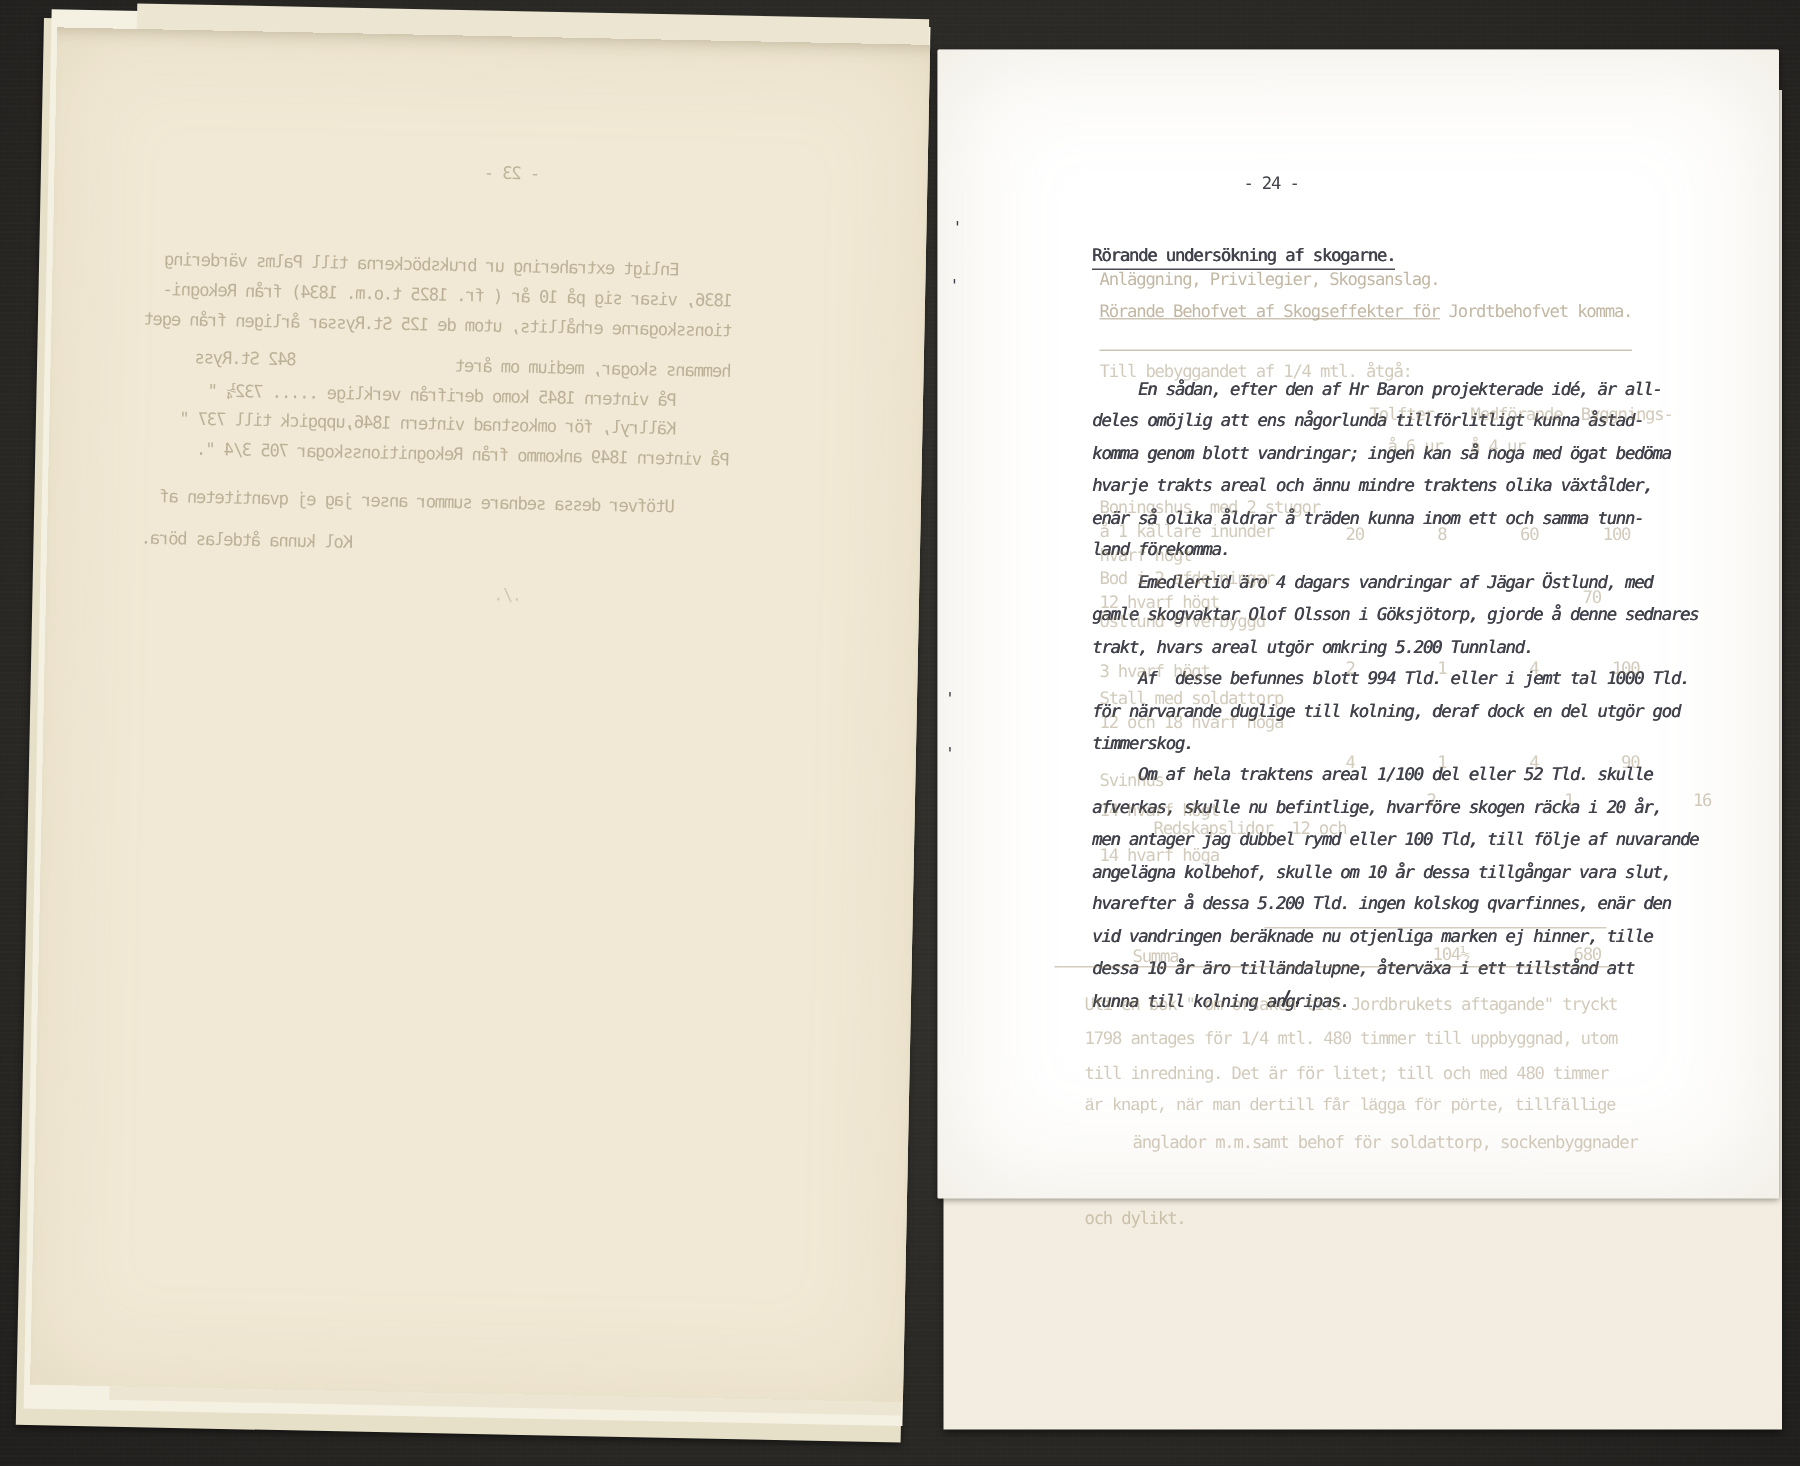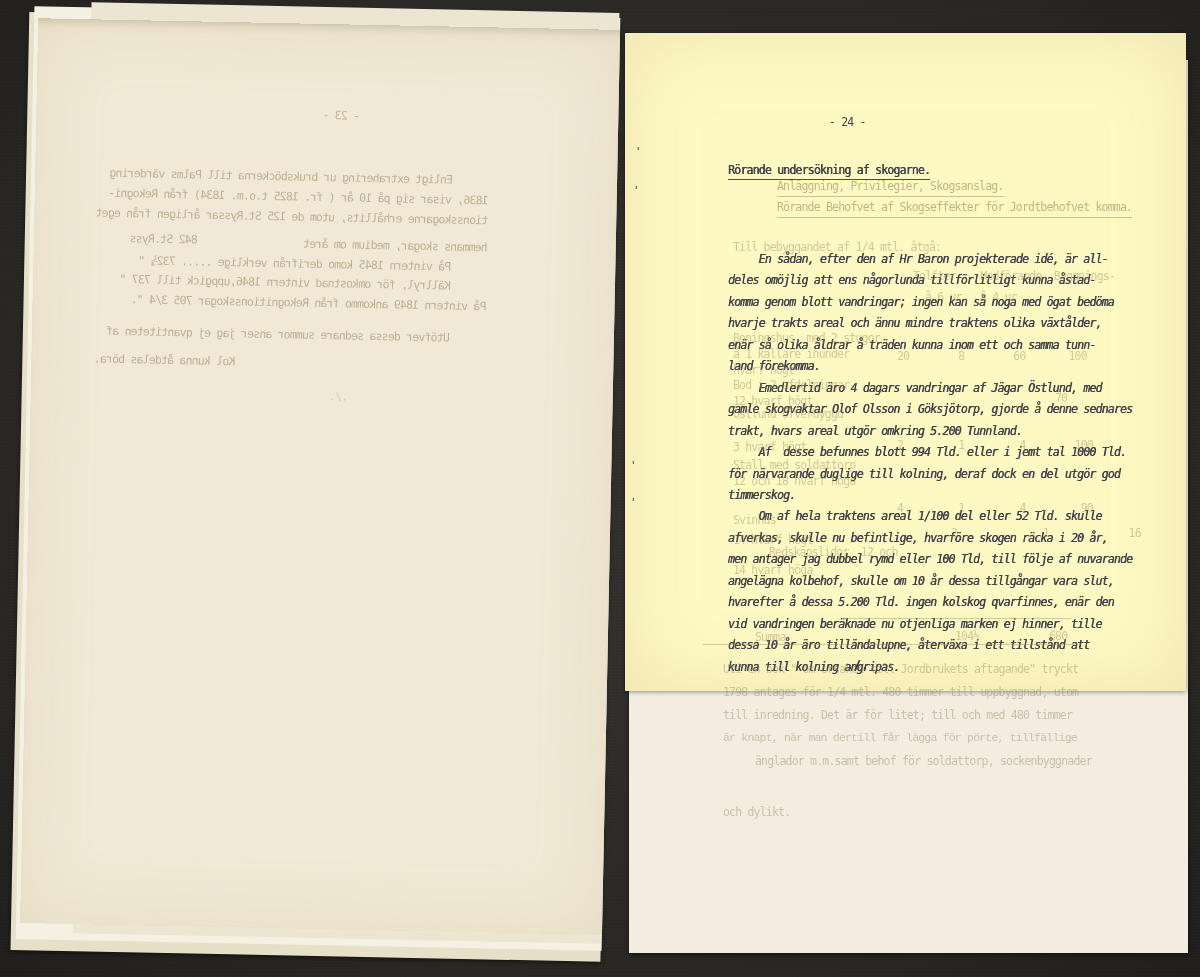--- a/index.html
+++ b/index.html
@@ -33,34 +33,34 @@
     box-shadow:inset 0 0 70px rgba(183,165,126,0.20), inset 0 10px 12px -10px rgba(120,108,80,0.45);
   }
   .ghost-flip{position:absolute;transform:scaleX(-1);color:rgba(150,136,106,0.55);}
   .pagenumL{left:316px;top:108px;}
   .markL{left:328px;top:389px;opacity:.6;}
   .leftghost{position:absolute;left:25px;top:156px;width:458px;height:235px;transform:scaleX(-1);}
   .leftghost .lg{position:absolute;color:rgba(150,136,106,0.58);}
   
   .right-under{left:629px;top:60px;width:559px;height:893px;background:#f2ede0;box-shadow:0 2px 5px rgba(0,0,0,.5);}
   .right-page{
-    position:absolute;left:625px;top:33px;width:561px;height:658px;
-    background:#fef9c3;border-radius:1px;
+    position:absolute;left:625px;top:33px;width:561px;height:766px;
+    background:#ffffff;border-radius:1px;
     box-shadow:inset 0 0 80px rgba(178,158,116,0.22), inset 0 2px 3px rgba(255,255,252,0.35), 0 1px 4px rgba(0,0,0,0.4);
   }
   .pagenum{position:absolute;left:204px;top:82px;}
   .heading{
     position:absolute;left:103px;top:130px;
     border-bottom:1.2px solid #4a4b54;padding-bottom:2px;
     text-shadow:0.4px 0 0 currentColor;
   }
   .body{position:absolute;left:103px;top:174px;font-style:italic;}
   .body .bl{line-height:21.45px;text-shadow:0.35px 0 0 currentColor;}
   .rg .gl{position:absolute;color:rgba(148,131,96,0.42);}
-  .rg .gl.u{color:rgba(142,124,88,0.55);border-bottom:1px solid rgba(142,124,88,0.45);padding-bottom:3px;margin-left:44px;}
+  .rg .gl.u{color:rgba(142,124,88,0.55);border-bottom:1px solid rgba(142,124,88,0.45);padding-bottom:19px;}
   .grule{position:absolute;height:1px;background:rgba(148,131,96,0.40);}
   .mm{position:absolute;color:#3e3f48;font-size:11px;}
   .secmark{position:absolute;left:221px;top:624px;color:#393a43;font-size:12.5px;letter-spacing:0;text-shadow:0.4px 0 0 currentColor;}
 </style>
 </head>
 <body>
 
 <div class="stage">
   <div class="bg"></div>
 

